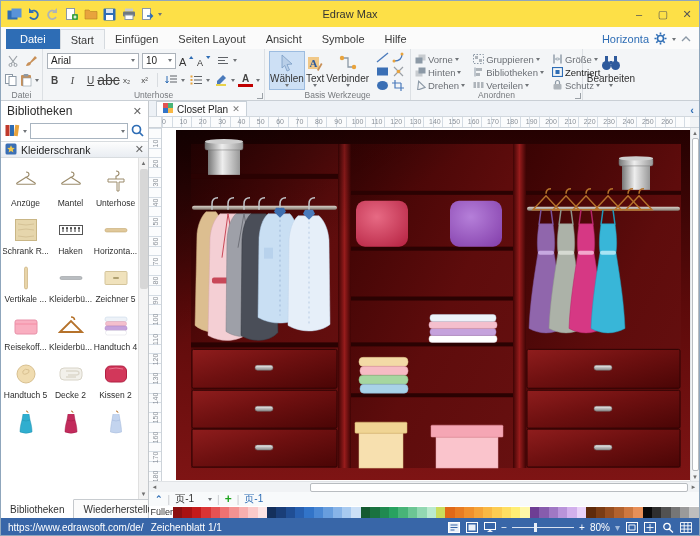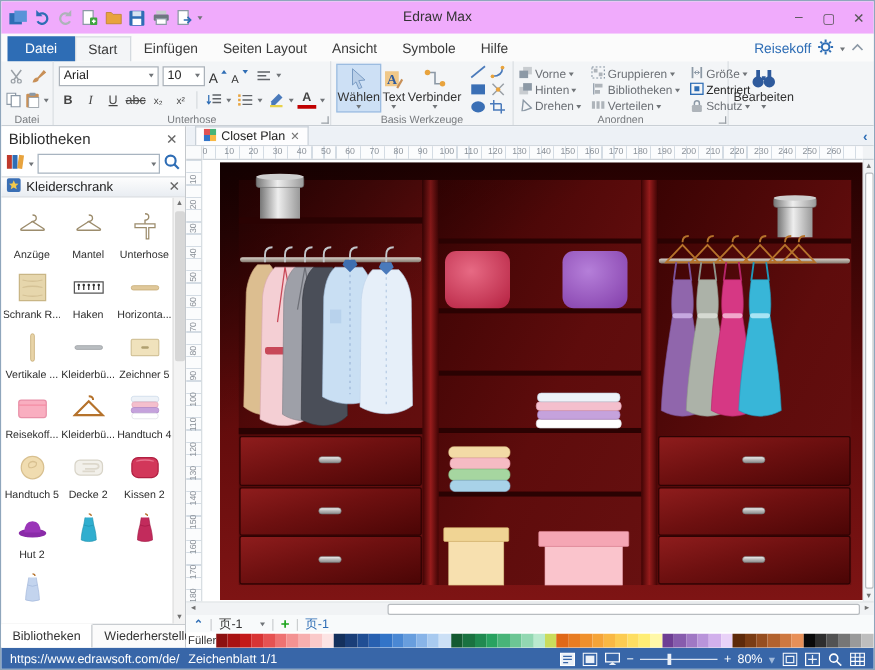--- a/index.html
+++ b/index.html
@@ -1,20 +1,20 @@
 <!DOCTYPE html>
 <html><head>
 <meta charset="utf-8">
 <style>
 *{margin:0;padding:0;box-sizing:border-box}
 html,body{background:#777}
 .app{width:700px;height:536px;position:relative;margin:0 auto;background:#fff;overflow:hidden;
      font-family:"Liberation Sans",sans-serif;font-size:11px;color:#333;border:1px solid #8FA6BC}
 
-.titlebar{height:26px;display:flex;align-items:center;background:#f0abfc;position:relative}
+.titlebar{height:26px;display:flex;align-items:center;background:#fde047;position:relative}
 .qat{display:flex;gap:2px;padding-left:5px;align-items:center;z-index:2}
 .qat .ic{width:17px;height:17px;display:flex;align-items:center;justify-content:center}
 .app-title{position:absolute;left:0;right:0;text-align:center;font-size:11px;color:#333}
 .winbtns{margin-left:auto;display:flex;z-index:2}
 .winbtn{width:24px;height:20px;display:flex;align-items:center;justify-content:center;color:#555;font-size:11px}
 
 .menubar{height:22px;display:flex;align-items:flex-end;background:#FBFBFB;position:relative}
 .file-tab{background:#2E6DB5;color:#fff;height:20px;padding:0 14px;margin-left:5px;display:flex;align-items:center;font-size:11px}
 .mtab{height:20px;padding:0 10px;display:flex;align-items:center;color:#3A3A3A;font-size:11px}
 .mtab.active{background:#F3F5F7;border:1px solid #D5DADF;border-bottom:none}
@@ -173,21 +173,21 @@
 
   <div class="menubar">
     <div class="file-tab">Datei</div>
     <div class="mtab active">Start</div>
     <div class="mtab">Einfügen</div>
     <div class="mtab">Seiten Layout</div>
     <div class="mtab">Ansicht</div>
     <div class="mtab">Symbole</div>
     <div class="mtab">Hilfe</div>
     <div class="menu-right">
-      <span class="signin">Reisekoff</span>
+      <span class="signin">Horizonta</span>
       <span><svg width="13" height="13" viewBox="0 0 13 13">
             <circle cx="6.5" cy="6.5" r="3" fill="none" stroke="#2E6DB5" stroke-width="1.6"></circle>
             <g stroke="#2E6DB5" stroke-width="1.6">
               <path d="M6.5,0.5 v2 M6.5,10.5 v2 M0.5,6.5 h2 M10.5,6.5 h2 M2.3,2.3 l1.4,1.4 M9.3,9.3 l1.4,1.4 M10.7,2.3 l-1.4,1.4 M3.7,9.3 l-1.4,1.4"></path>
             </g>
           </svg></span>
       <span class="caret sm"></span>
       <span><svg width="10" height="8" viewBox="0 0 10 8">
             <path d="M1,6 L5,2 L9,6" stroke="#8C99A6" stroke-width="1.4" fill="none"></path>
           </svg></span>
@@ -224,21 +224,21 @@
               <rect x="3" y="4" width="8" height="8" fill="#fff" stroke="#8C99A6" stroke-width="0.6"></rect>
             </svg>
           </span>
         <span class="caret sm"></span>
       </div>
       <div class="glabel">Datei</div>
     </div>
 
     <div class="rgroup" style="width:222px">
       <div class="rrow">
-        <span class="combo" style="width:80px">
+        <span class="combo" style="width:92px">
           <span style="flex:1">Arial</span>
             <span class="caret sm"></span>
         </span>
         <span class="combo" style="width:34px">
           <span style="flex:1">10</span>
             <span class="caret sm"></span>
         </span>
         <span class="ticon">
             <svg width="15" height="12" viewBox="0 0 15 12">
               <text x="0" y="11" font-size="11" fill="#333" font-family="Liberation Sans">A</text>
@@ -258,21 +258,21 @@
                 <path d="M1,1.5 h10 M1,4.5 h7 M1,7.5 h10"></path>
               </g>
             </svg>
           </span>
         <span class="caret sm"></span>
       </div>
       <div class="rrow">
         <span class="ticon" style="font-weight:bold">B</span>
         <span class="ticon" style="font-style:italic;font-family:'Liberation Serif',serif">I</span>
         <span class="ticon" style="text-decoration:underline">U</span>
-        <span class="ticon" style="text-decoration:line-through;font-size:10px">abc</span>
+        <span class="ticon" style="text-decoration:line-through;font-size:14px">abc</span>
         <span class="ticon" style="font-size:8px">x₂</span>
         <span class="ticon" style="font-size:8px">x²</span>
         <span class="vsep"></span>
         <span class="ticon">
             <svg width="12" height="10" viewBox="0 0 12 10">
               <g stroke="#5F6368" stroke-width="1.1">
                 <path d="M5,1 h7 M5,4 h7 M5,7 h7"></path>
               </g>
               <path d="M2,1 v7 m-1.5,-2 l1.5,2 1.5,-2" stroke="#2E6DB5" fill="none"></path>
             </svg>
@@ -640,29 +640,20 @@
               <div class="lib-lb">Decke 2</div>
             </div>
             <div class="lib-item">
               <div class="lib-ic">
                 <svg width="26" height="26" viewBox="0 0 26 26">
                   <rect x="2.5" y="5" width="21" height="16" rx="5" fill="#D2375A" stroke="#B02042"></rect>
                   <path d="M6,8 q7,-2 14,0" stroke="#E8738E" fill="none"></path>
                 </svg>
               </div>
               <div class="lib-lb">Kissen 2</div>
-            </div>
-            <div class="lib-item">
-              <div class="lib-ic">
-                <svg width="26" height="26" viewBox="0 0 26 26">
-                  <ellipse cx="13" cy="17.5" rx="11" ry="3.5" fill="#8A2BA8"></ellipse>
-                  <path d="M6.5,17 q0,-9 6.5,-9 t6.5,9" fill="#9A35B8"></path>
-                </svg>
-              </div>
-              <div class="lib-lb">Hut 2</div>
             </div>
             <div class="lib-item">
               <div class="lib-ic">
                 <svg width="26" height="26" viewBox="0 0 26 26">
                   <path d="M13,2 q2,0 2,1.8" fill="none" stroke="#B5722B"></path>
                   <path d="M10,5 L9,11 Q13,13 17,11 L16,5 M9,11 C7.5,16 7,20 7,23 Q13,25.5 19,23 C19,20 18.5,16 17,11" fill="#30AECF" stroke="#1F90AE" stroke-width="0.5"></path>
                 </svg>
               </div>
               <div class="lib-lb"></div>
             </div>

